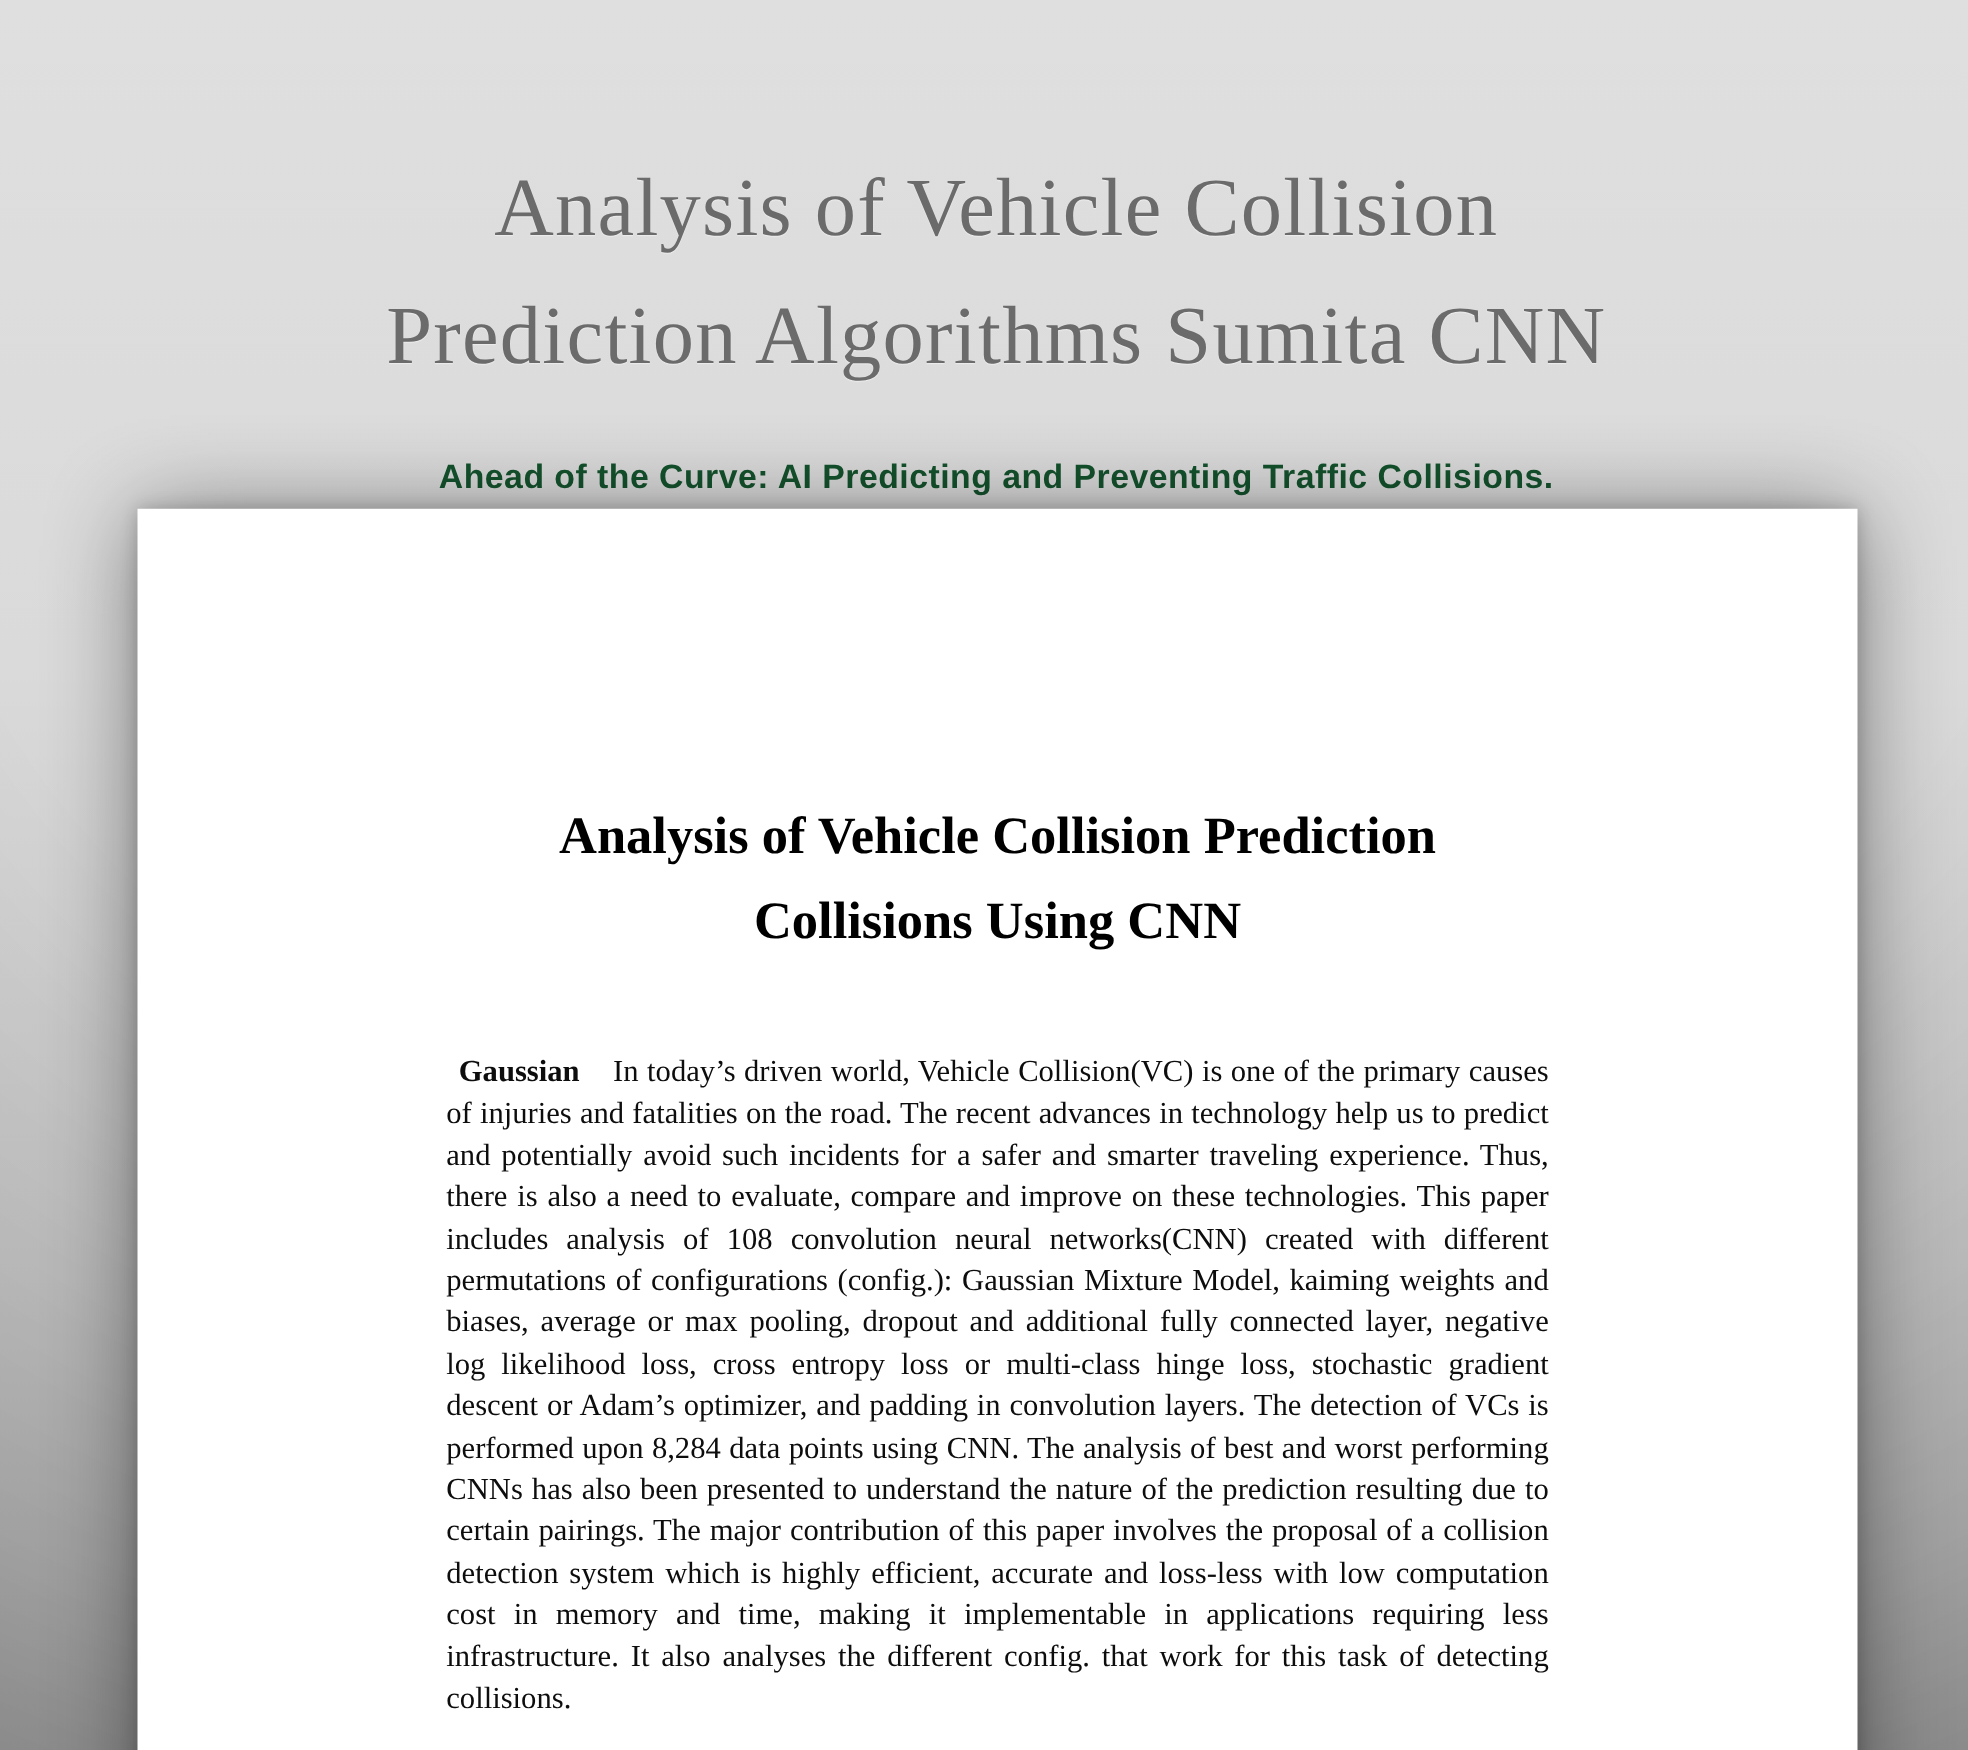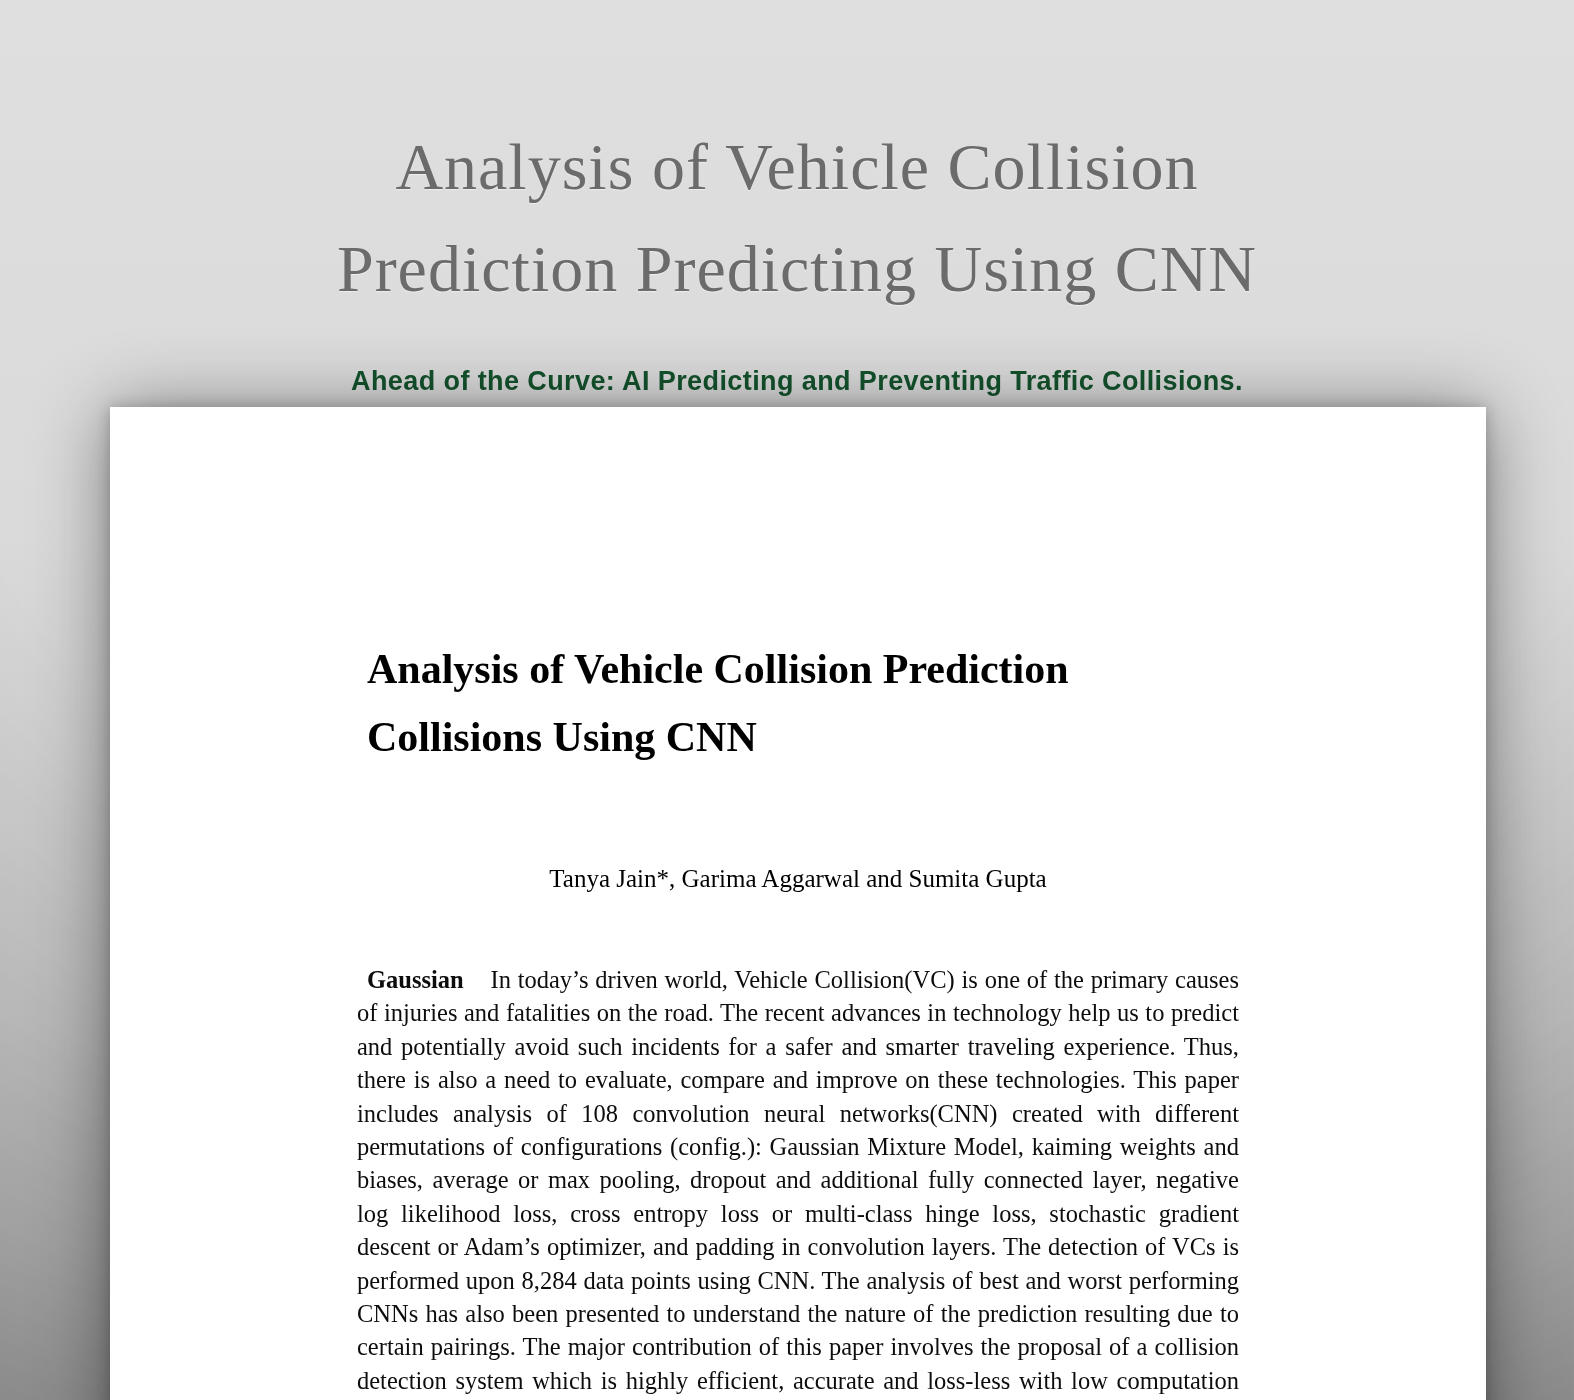--- a/index.html
+++ b/index.html
@@ -60,20 +60,21 @@
   }
 
   .paper-column {
     width: 922px;
     margin: 0 auto;
     padding-top: 208px;
     color: #0d0d0d;
   }
 
   .paper-title {
+    text-align: center;
     font-weight: 700;
     font-size: 42px;
     line-height: 48px;
     color: #000000;
   }
 
   .paper-authors {
     margin-top: 74px;
     text-align: center;
     font-size: 25px;
@@ -91,34 +92,33 @@
   .abstract-label {
     font-weight: 700;
   }
 </style>
 </head>
 <body>
 
 <header class="hero">
   <h1 class="hero-title">
     <div>Analysis of Vehicle Collision</div>
-    <div>Prediction Predicting Using CNN</div>
+    <div>Prediction Algorithms Sumita CNN</div>
   </h1>
   <div class="hero-subtitle">Ahead of the Curve: AI Predicting and Preventing Traffic Collisions.</div>
 </header>
 
 <section class="paper-sheet">
   <div class="paper-column">
 
     <h2 class="paper-title">
       <div>Analysis of Vehicle Collision Prediction</div>
       <div>Collisions Using CNN</div>
     </h2>
 
-    <div class="paper-authors">Tanya Jain*, Garima Aggarwal and Sumita Gupta</div>
 
     <p class="paper-abstract">
       <span class="abstract-label">Gaussian</span>
       <span>In today’s driven world, Vehicle Collision(VC) is one of the primary causes of injuries and fatalities on the road. The recent advances in technology help us to predict and potentially avoid such incidents for a safer and smarter traveling experience. Thus, there is also a need to evaluate, compare and improve on these technologies. This paper includes analysis of 108 convolution neural networks(CNN) created with different permutations of configurations (config.): Gaussian Mixture Model, kaiming weights and biases, average or max pooling, dropout and additional fully connected layer, negative log likelihood loss, cross entropy loss or multi-class hinge loss, stochastic gradient descent or Adam’s optimizer, and padding in convolution layers. The detection of VCs is performed upon 8,284 data points using CNN. The analysis of best and worst performing CNNs has also been presented to understand the nature of the prediction resulting due to certain pairings. The major contribution of this paper involves the proposal of a collision detection system which is highly efficient, accurate and loss-less with low computation cost in memory and time, making it implementable in applications requiring less infrastructure. It also analyses the different config. that work for this task of detecting collisions.</span>
     </p>
 
   </div>
 </section>
 
 </body></html>

